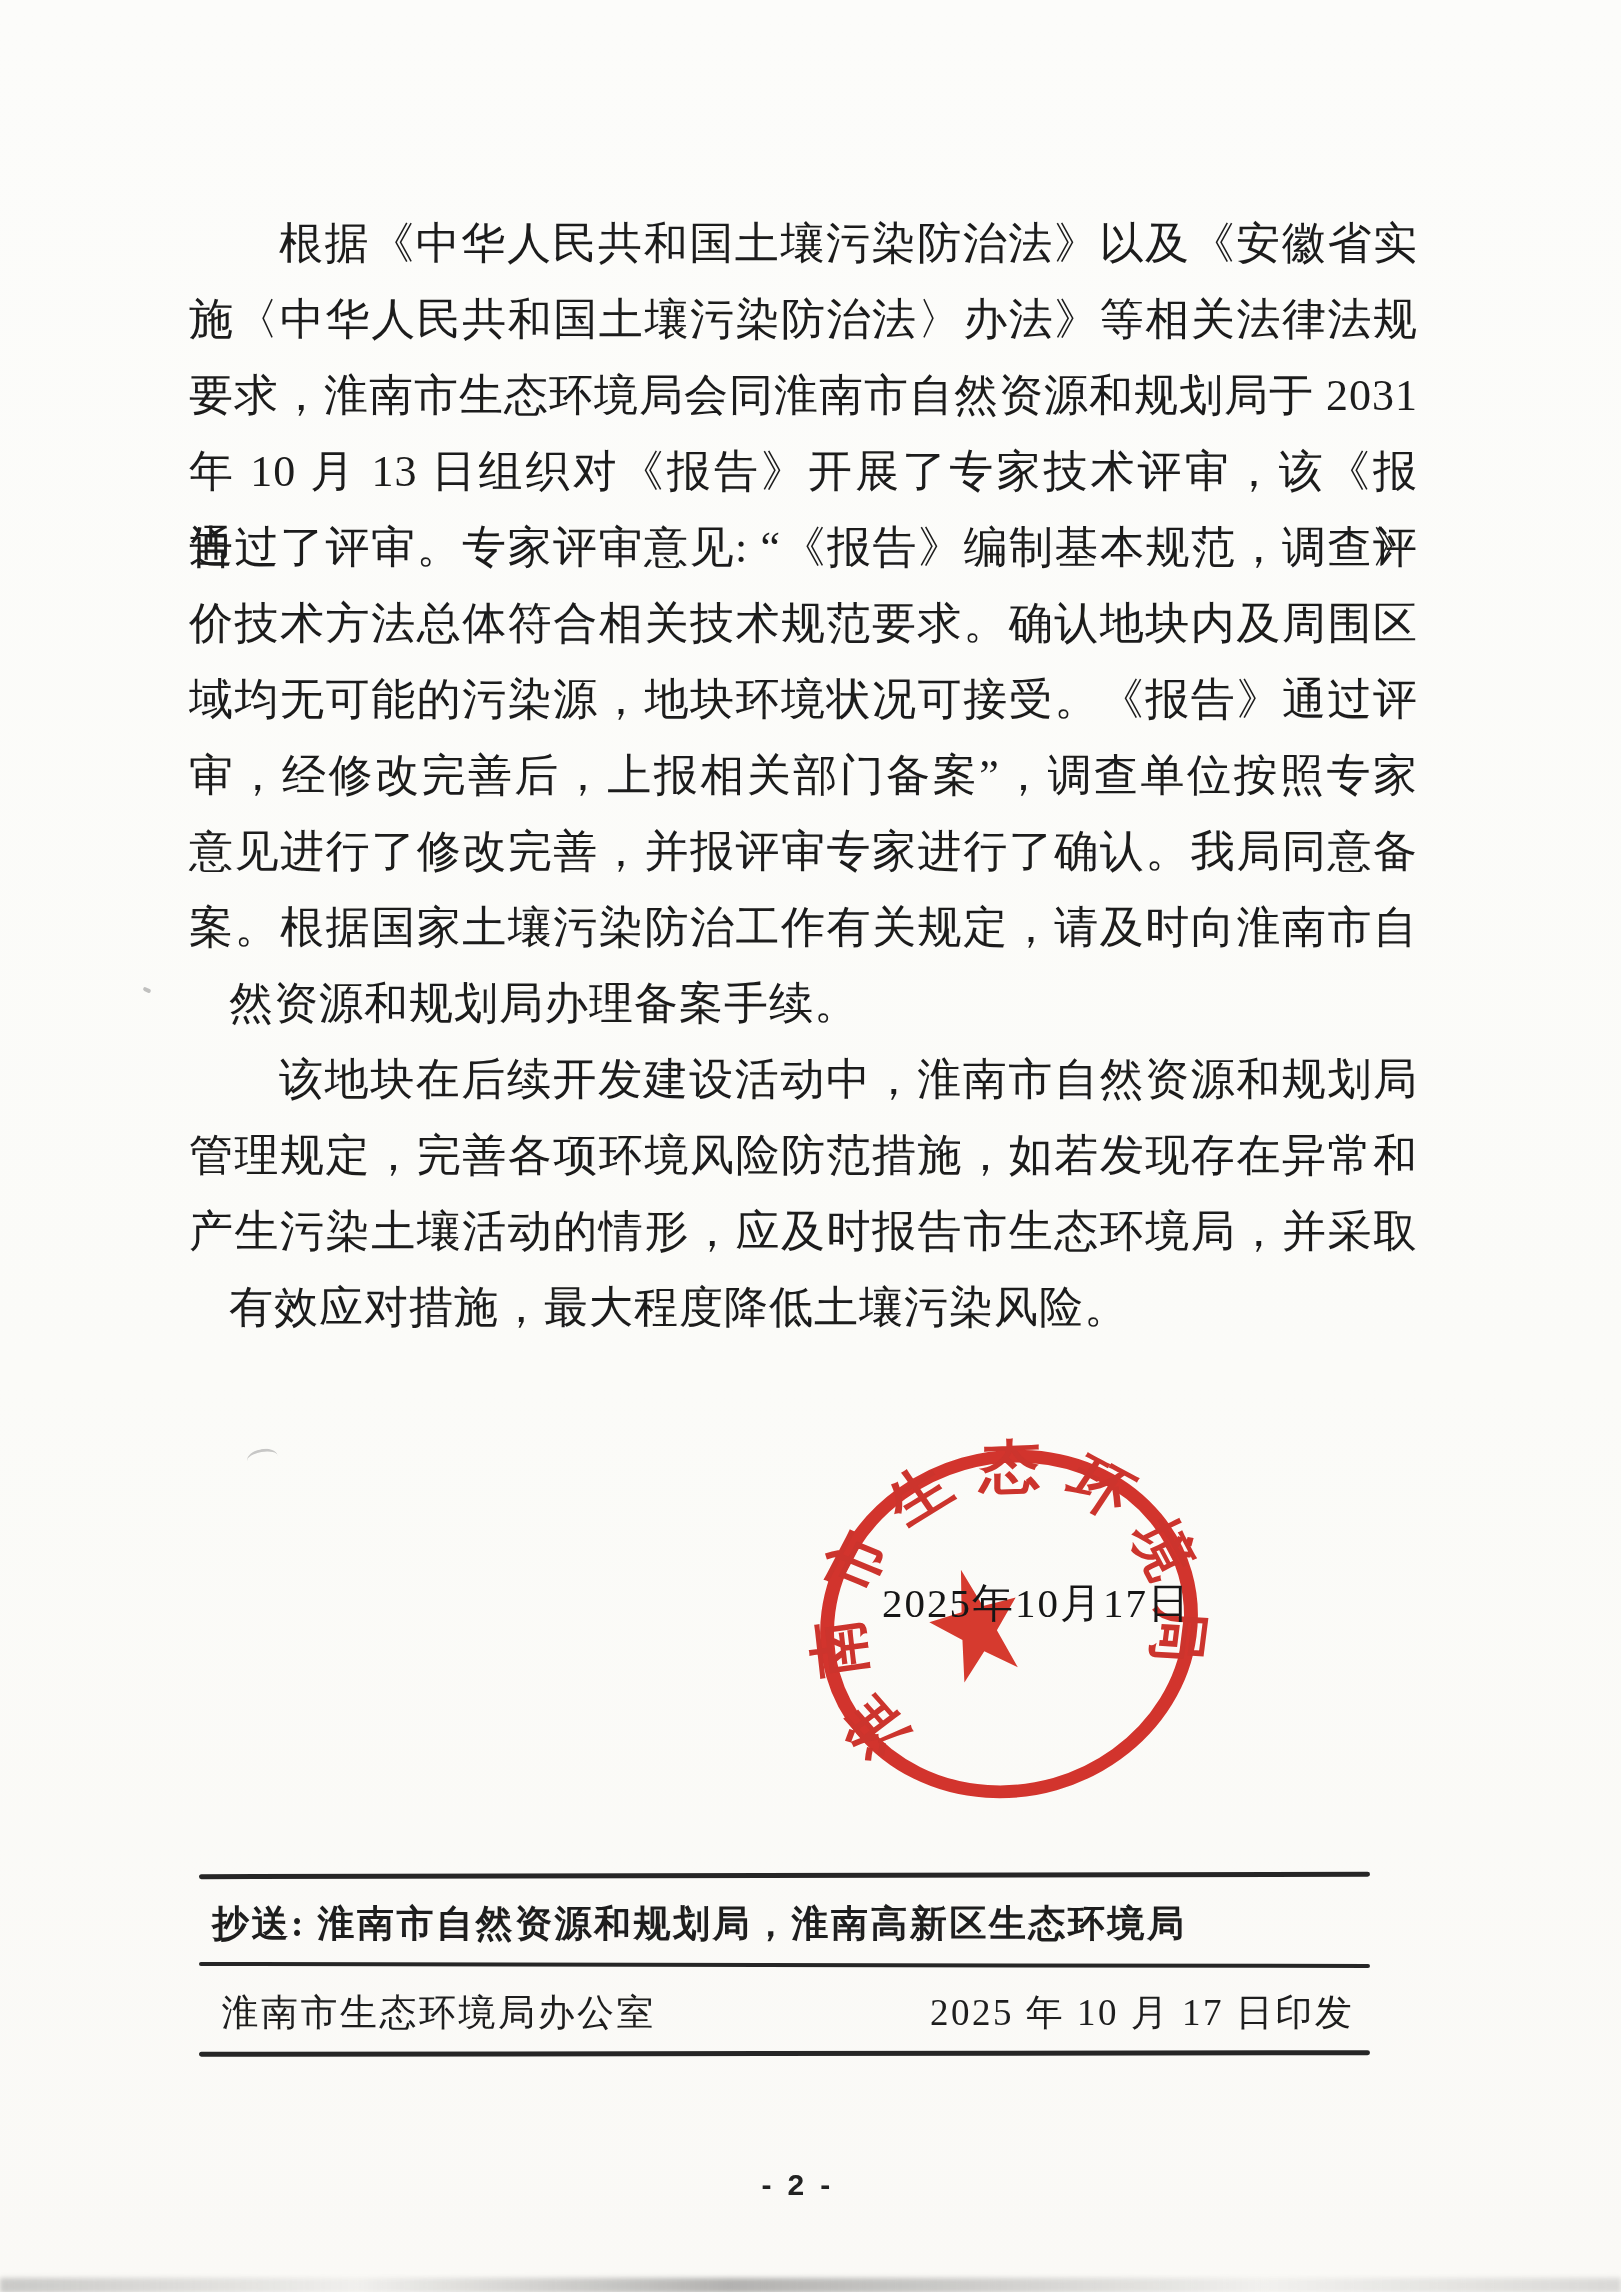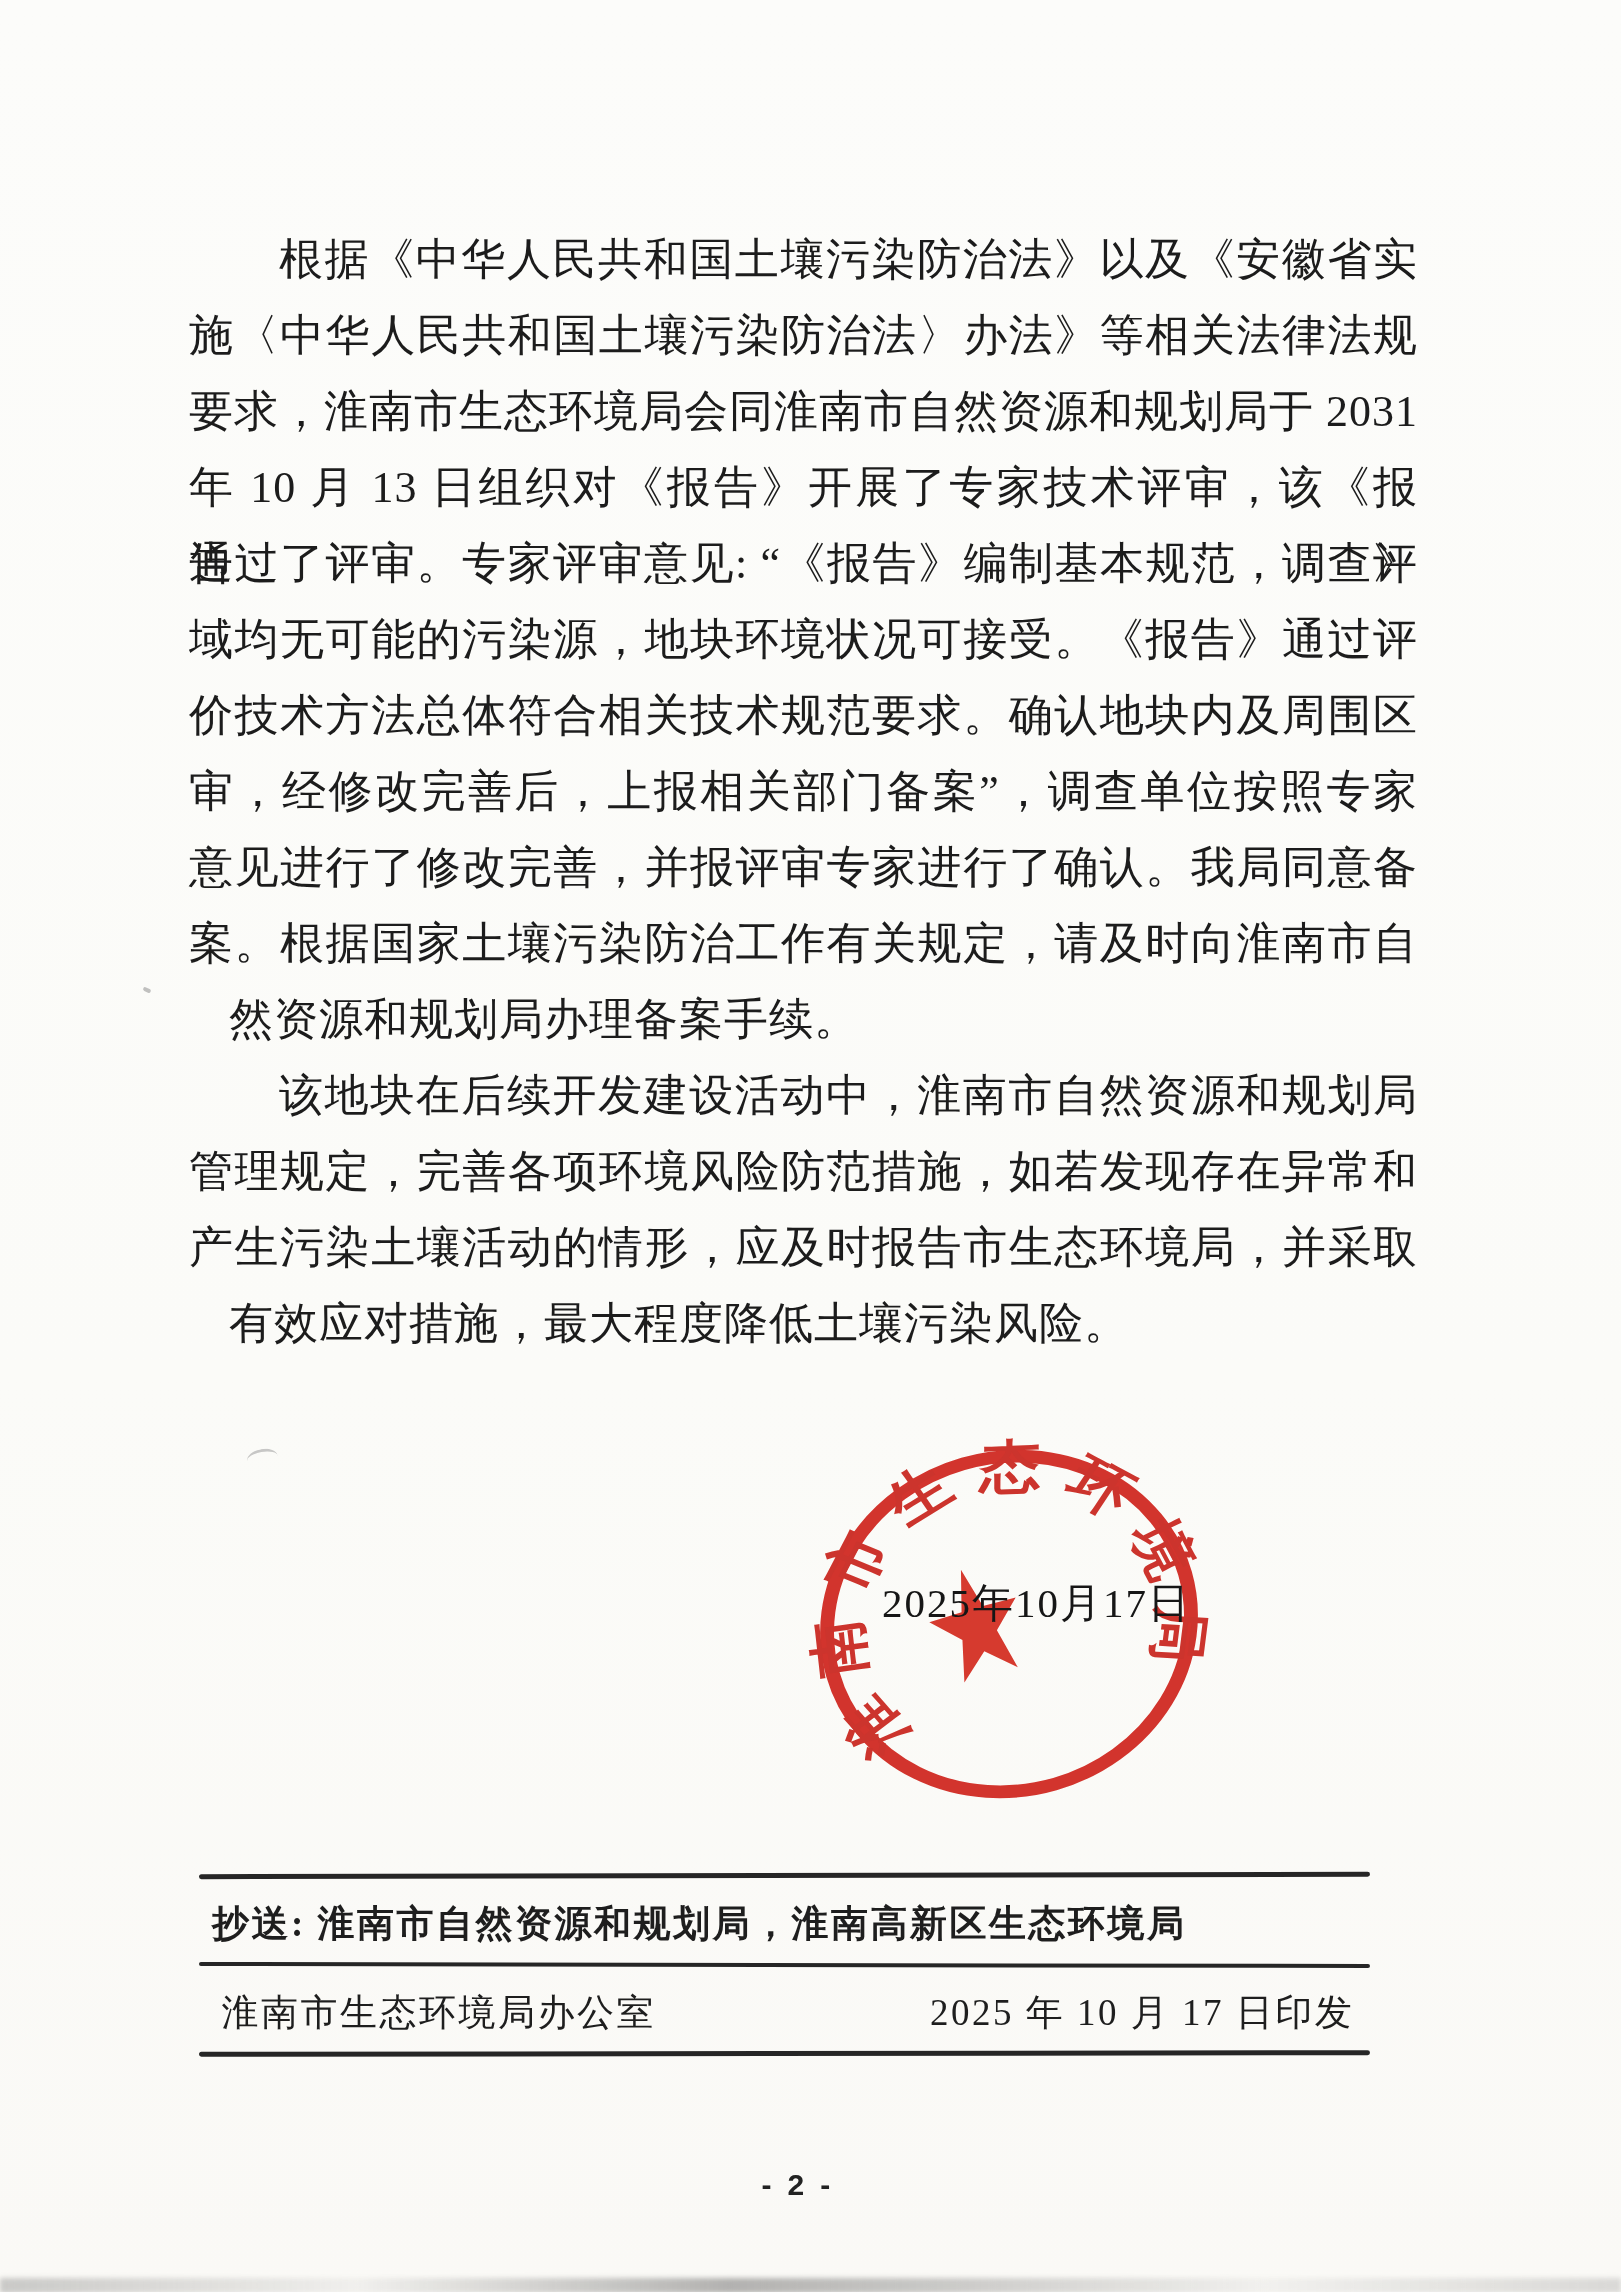--- a/index.html
+++ b/index.html
@@ -4,21 +4,21 @@
 <style>
   html,body{margin:0;padding:0;}
   body{
     width:1621px;height:2293px;position:relative;overflow:hidden;
     background:#fbfbf8;
     font-family:"Liberation Serif","DejaVu Serif",serif;
     color:#1b1b1b;
   }
   .page-inner{position:absolute;inset:0;background:linear-gradient(180deg,#fcfcfa 0%,#fbfbf8 60%,#faf9f6 100%);}
   
-  .body-text{position:absolute;left:189px;top:222px;width:1229px;z-index:1;}
+  .body-text{position:absolute;left:189px;top:206px;width:1229px;z-index:1;}
   .para{margin:0;}
   .line{
     height:76px;line-height:76px;font-size:44px;letter-spacing:1px;
     text-align:justify;text-align-last:justify;color:#1c1c1c;
   }
   .line.first{padding-left:90px;}
   .line.lastline{text-align:justify;text-align-last:left;margin-left:40px;}
   
   .seal-svg{
     position:absolute;left:818px;top:1433px;width:382px;height:382px;z-index:2;
@@ -75,22 +75,22 @@
 
 <div class="page-inner">
 
   <main class="body-text">
       <div class="para">
         <div class="line first">根据《中华人民共和国土壤污染防治法》以及《安徽省实</div>
         <div class="line">施〈中华人民共和国土壤污染防治法〉办法》等相关法律法规</div>
         <div class="line">要求，淮南市生态环境局会同淮南市自然资源和规划局于 2031</div>
         <div class="line">年 10 月 13 日组织对《报告》开展了专家技术评审，该《报告》</div>
         <div class="line">通过了评审。专家评审意见: “《报告》编制基本规范，调查评</div>
+        <div class="line">价技术方法总体符合相关技术规范要求。确认地块内及周围区</div>
         <div class="line">域均无可能的污染源，地块环境状况可接受。《报告》通过评</div>
-        <div class="line">价技术方法总体符合相关技术规范要求。确认地块内及周围区</div>
         <div class="line">审，经修改完善后，上报相关部门备案”，调查单位按照专家</div>
         <div class="line">意见进行了修改完善，并报评审专家进行了确认。我局同意备</div>
         <div class="line">案。根据国家土壤污染防治工作有关规定，请及时向淮南市自</div>
         <div class="line lastline">然资源和规划局办理备案手续。</div>
       </div>
       <div class="para">
         <div class="line first">该地块在后续开发建设活动中，淮南市自然资源和规划局</div>
         <div class="line">管理规定，完善各项环境风险防范措施，如若发现存在异常和</div>
         <div class="line">产生污染土壤活动的情形，应及时报告市生态环境局，并采取</div>
         <div class="line lastline">有效应对措施，最大程度降低土壤污染风险。</div>

